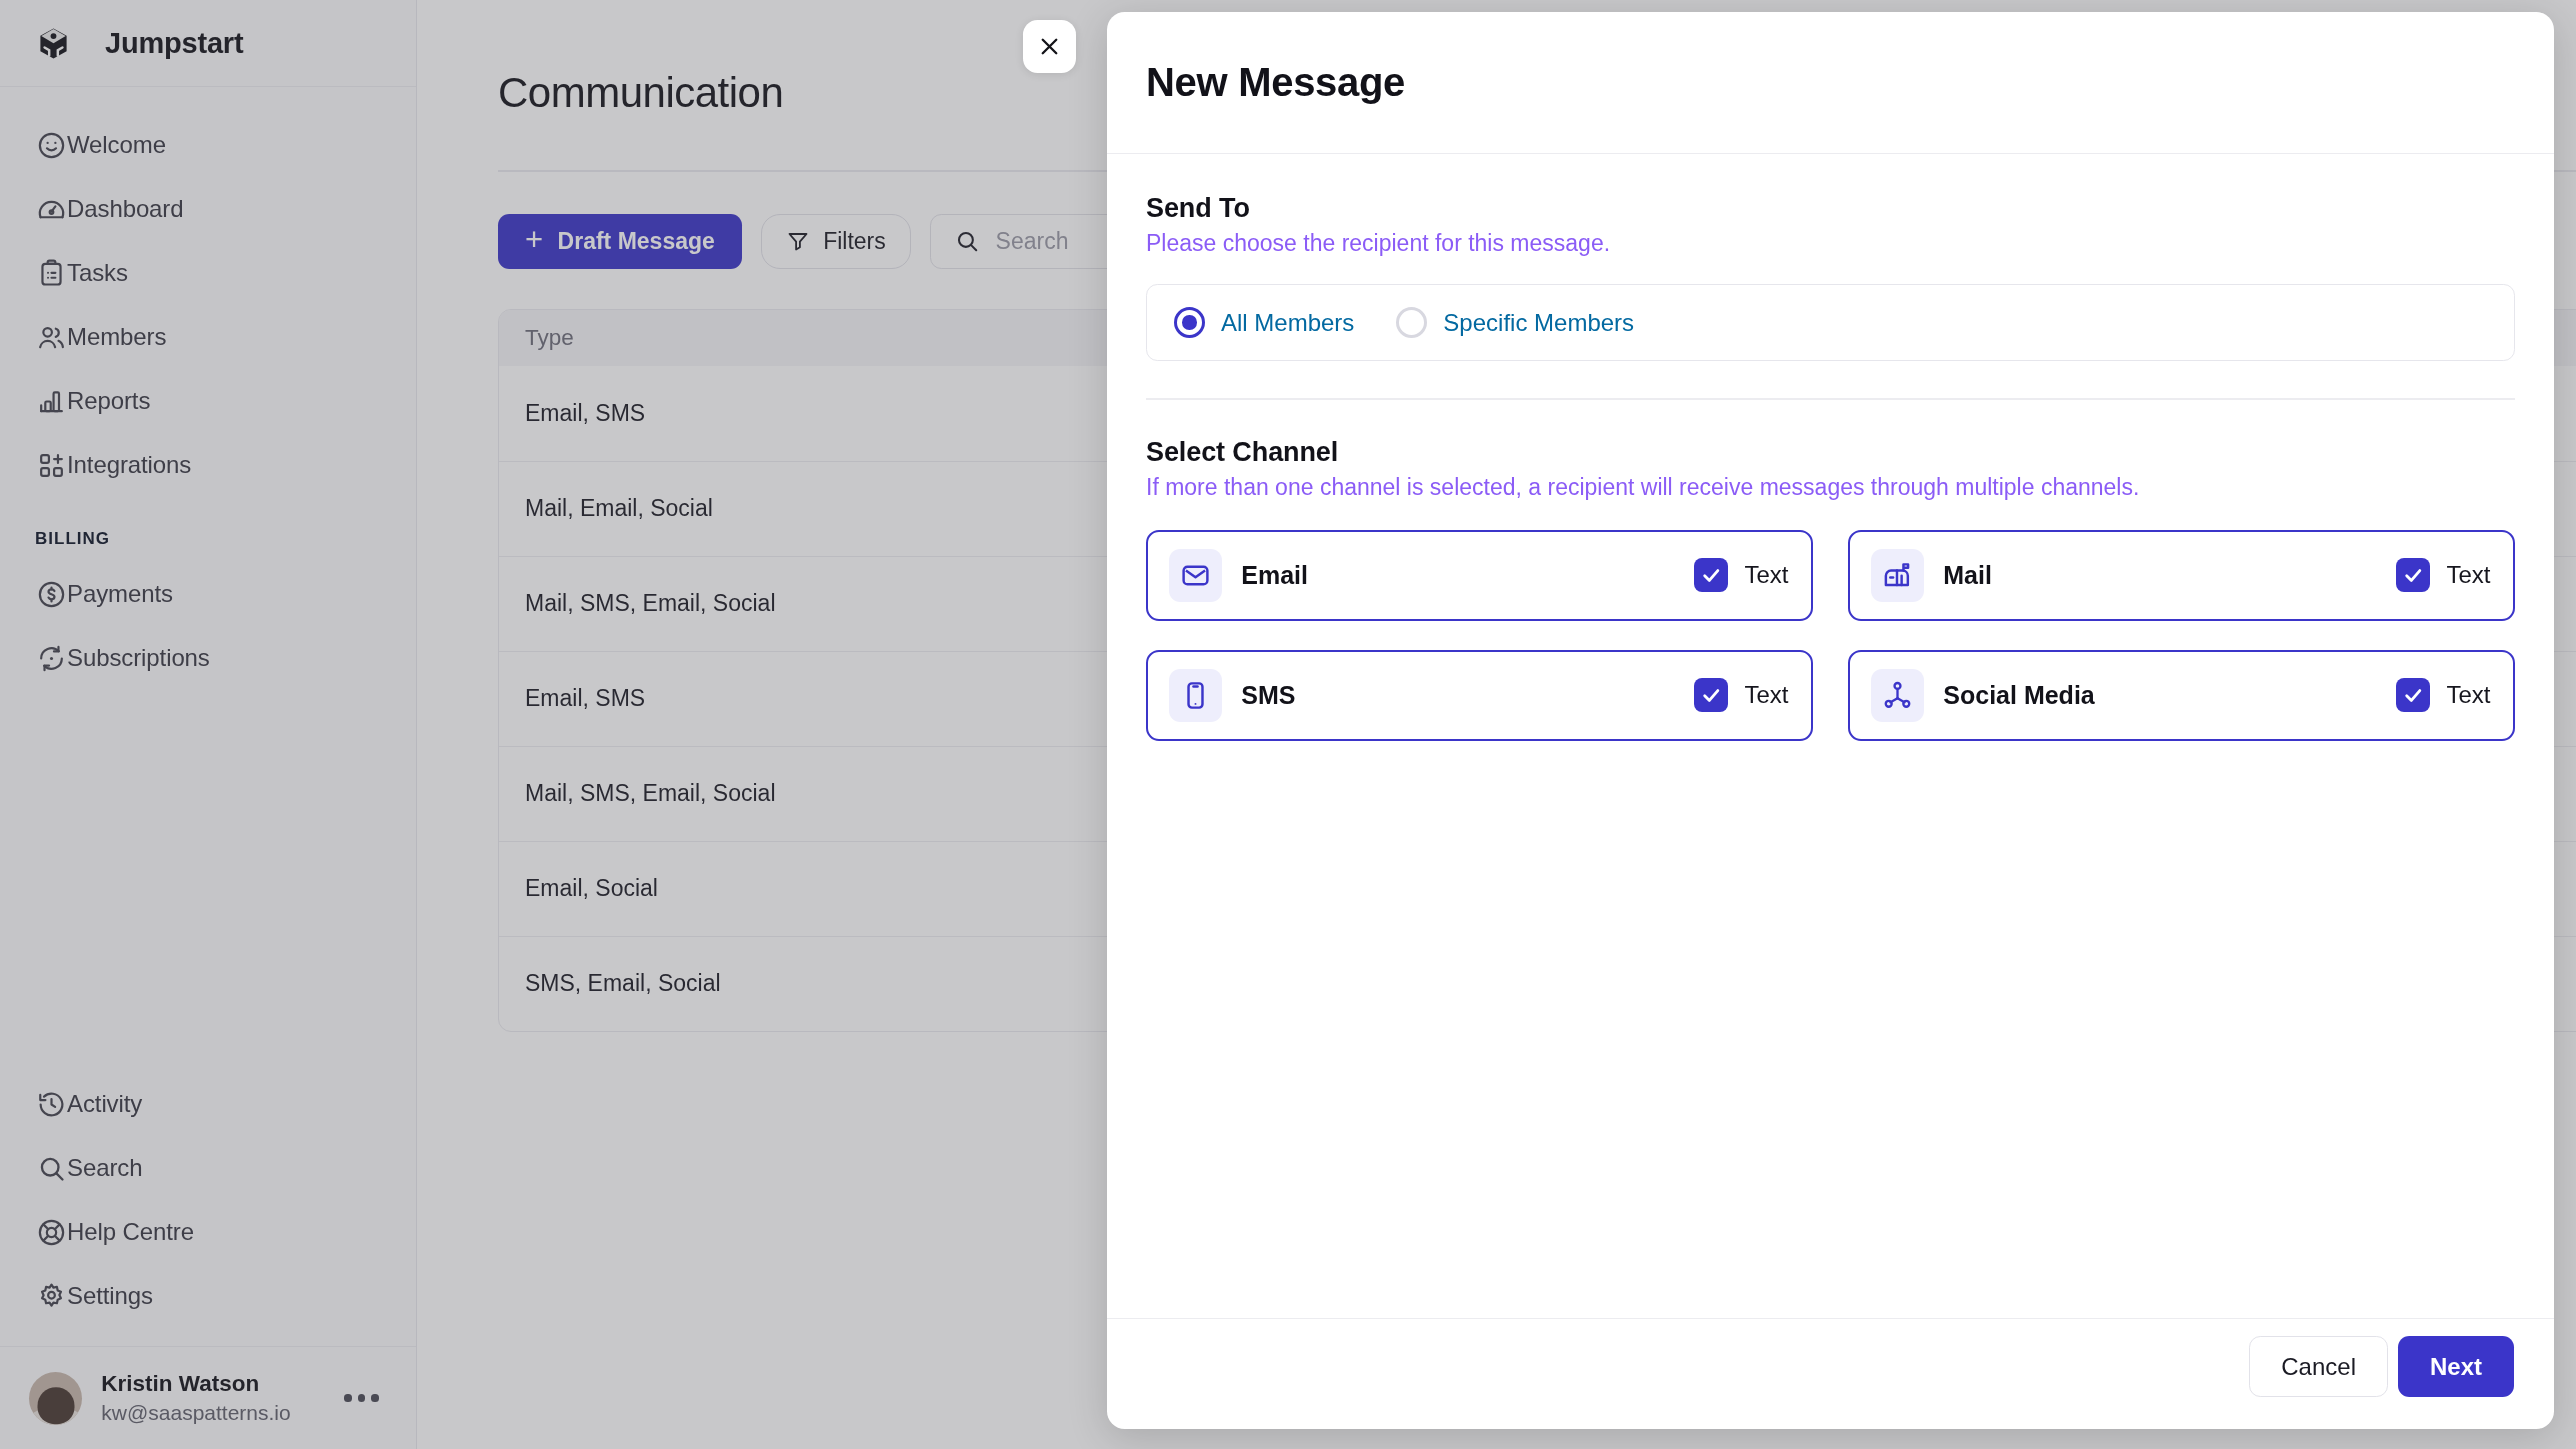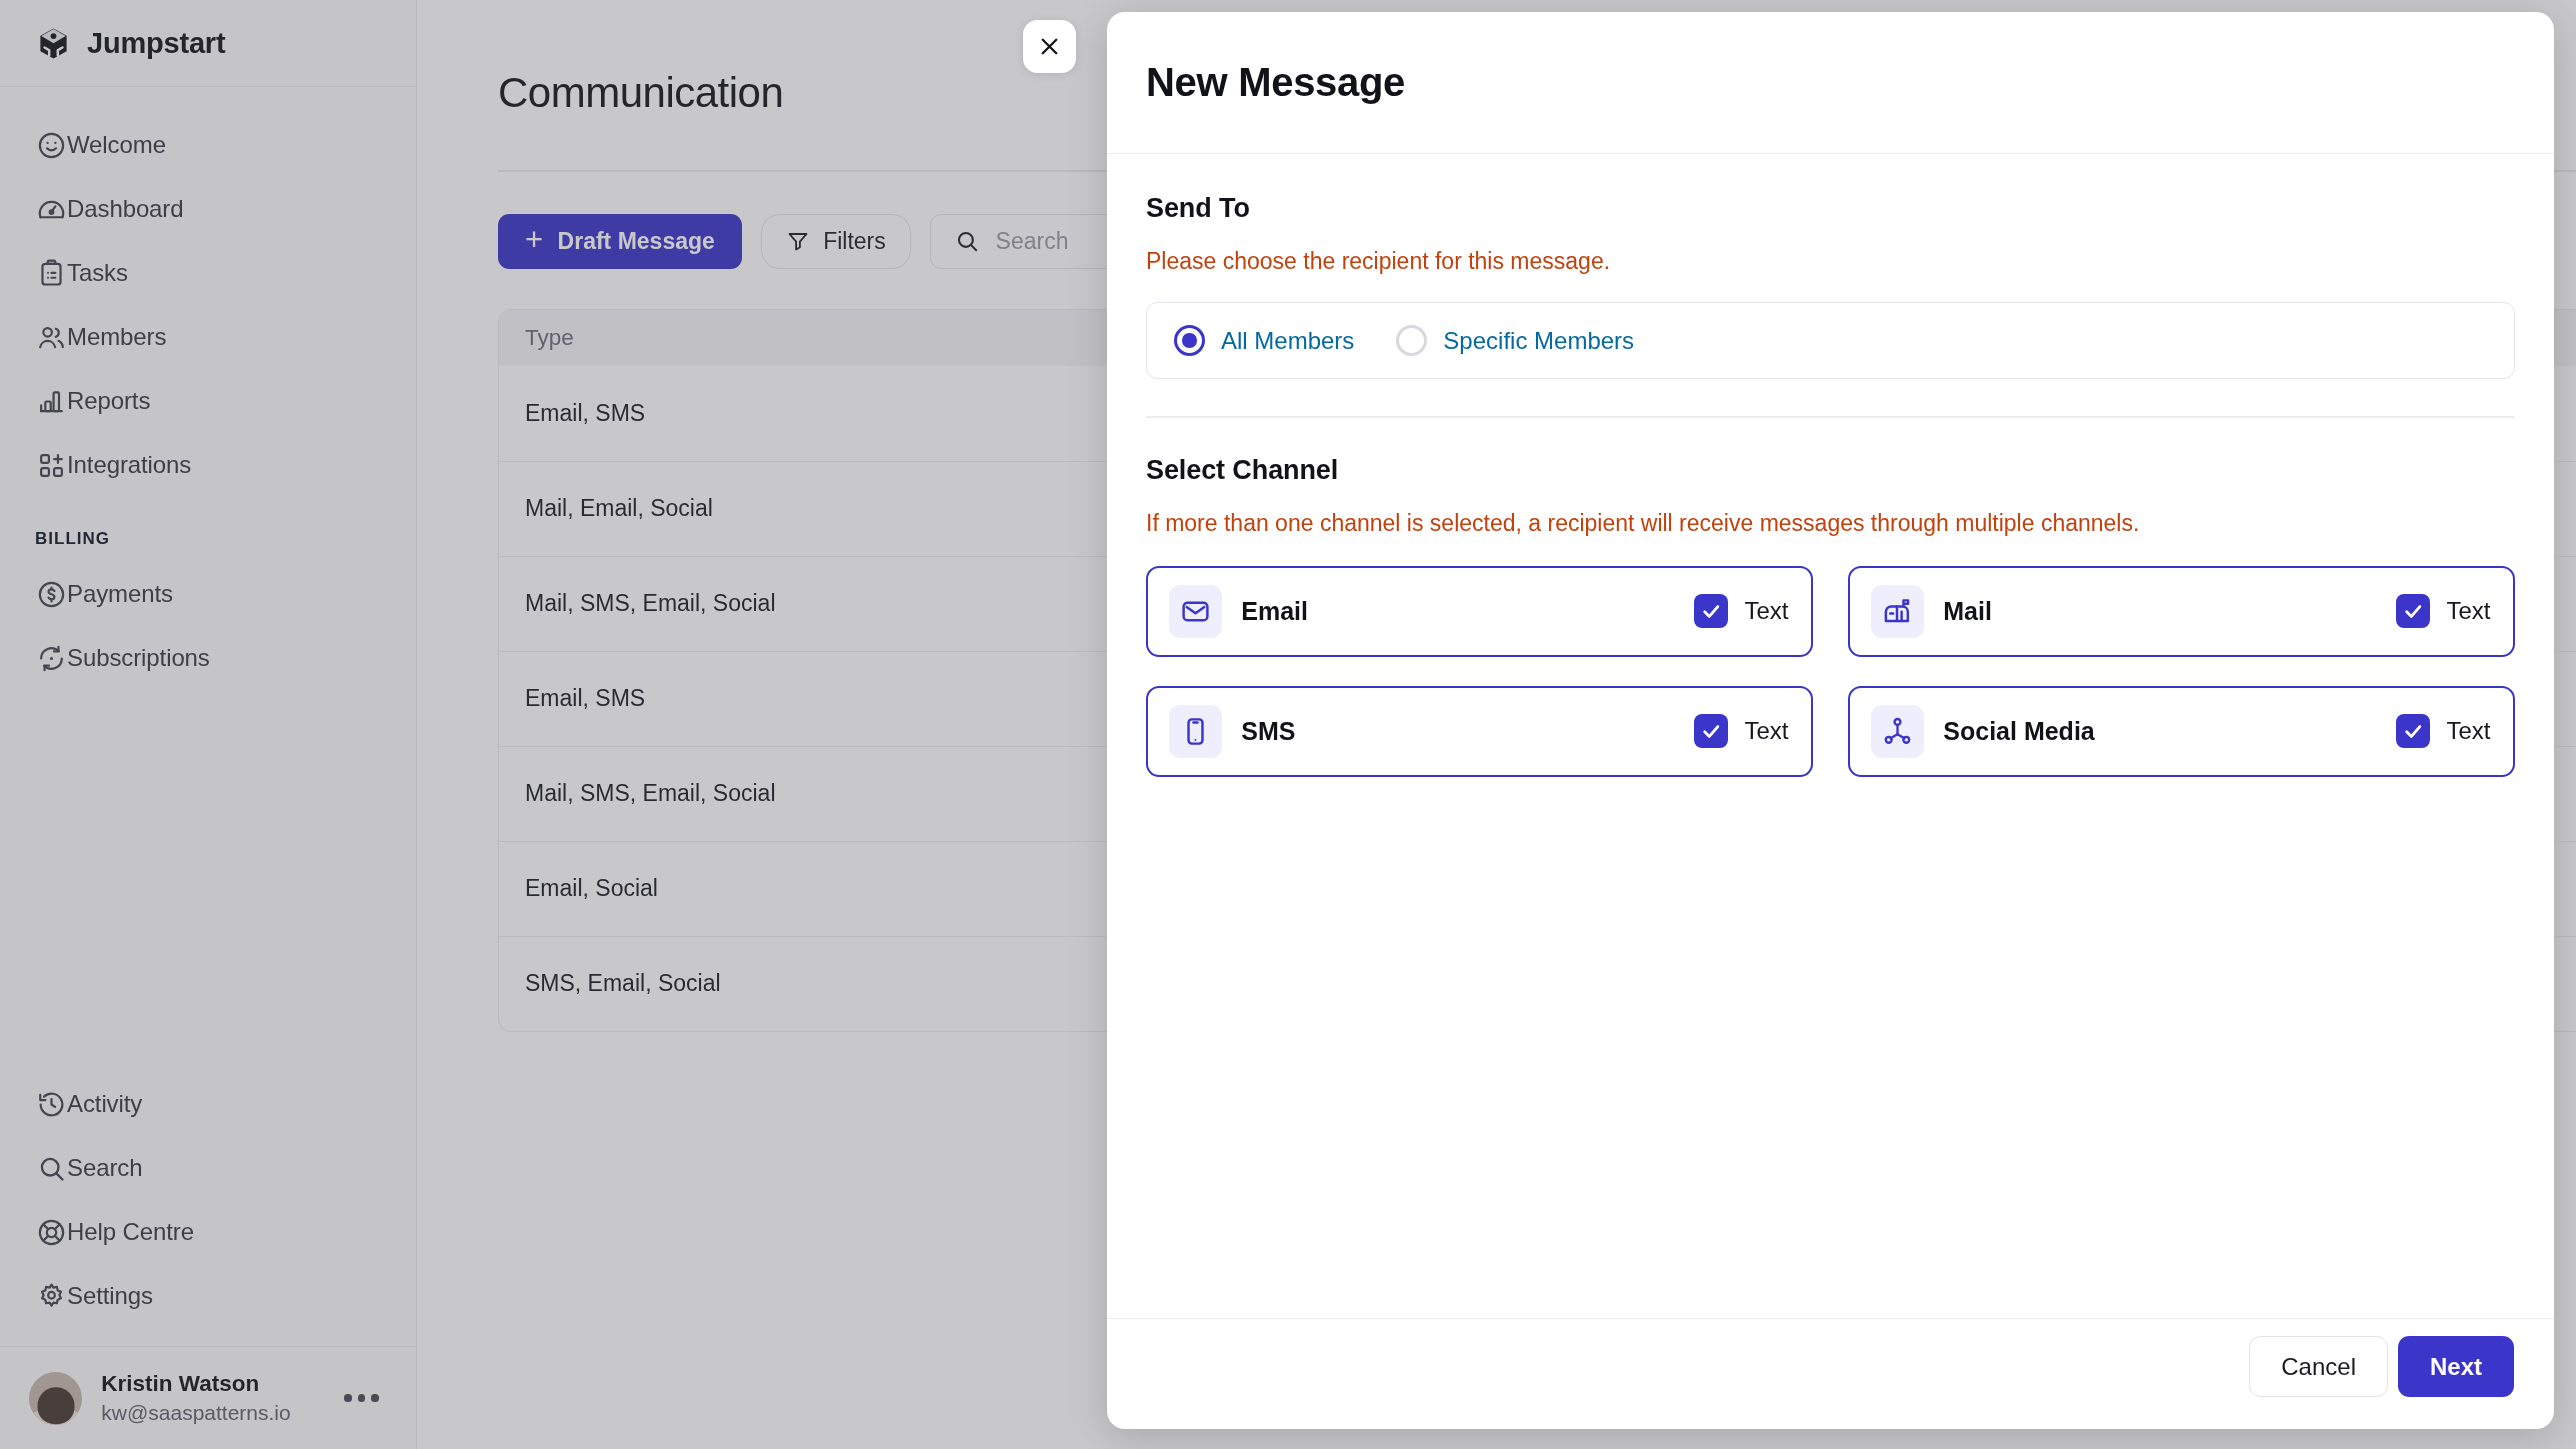--- a/index.html
+++ b/index.html
@@ -29,21 +29,21 @@
     background: #fbfbfc;
     border-right: 1.6px solid #e9e9ee;
     display: flex;
     flex-direction: column;
   }
   .brand {
     height: 87px;
     flex: 0 0 87px;
     display: flex;
     align-items: center;
-    gap: 15px;
+    gap: 33px;
     padding: 0 35px;
     border-bottom: 1.6px solid #ededf1;
   }
   .brand-logo { width: 37px; height: 37px; flex: 0 0 37px; display: block; }
   .brand-name {
     font-size: 29px;
     font-weight: 700;
     color: #15151c;
     letter-spacing: -0.2px;
   }
@@ -309,23 +309,23 @@
     padding: 17px 40px;
   }
 
   .section-title {
     font-size: 27px;
     font-weight: 700;
     color: #121219;
     letter-spacing: -0.1px;
   }
   .section-desc {
-    margin-top: 24px;
+    margin-top: 6px;
     font-size: 23px;
-    color: #c2410c;
+    color: #8b5cf6;
   }
 
   .radio-group {
     margin-top: 27px;
     height: 77px;
     border: 1.6px solid #e6e6ec;
     border-radius: 11.3px;
     display: flex;
     align-items: center;
     padding: 0 27px;

